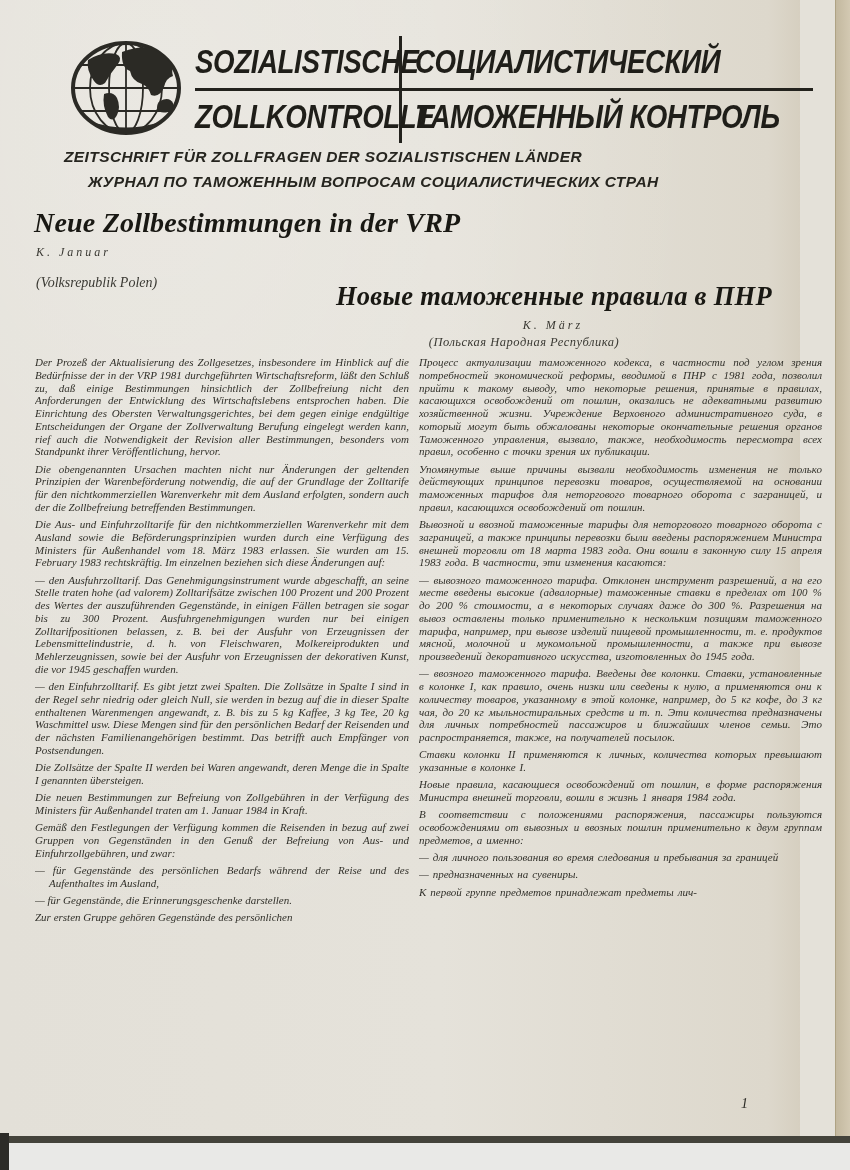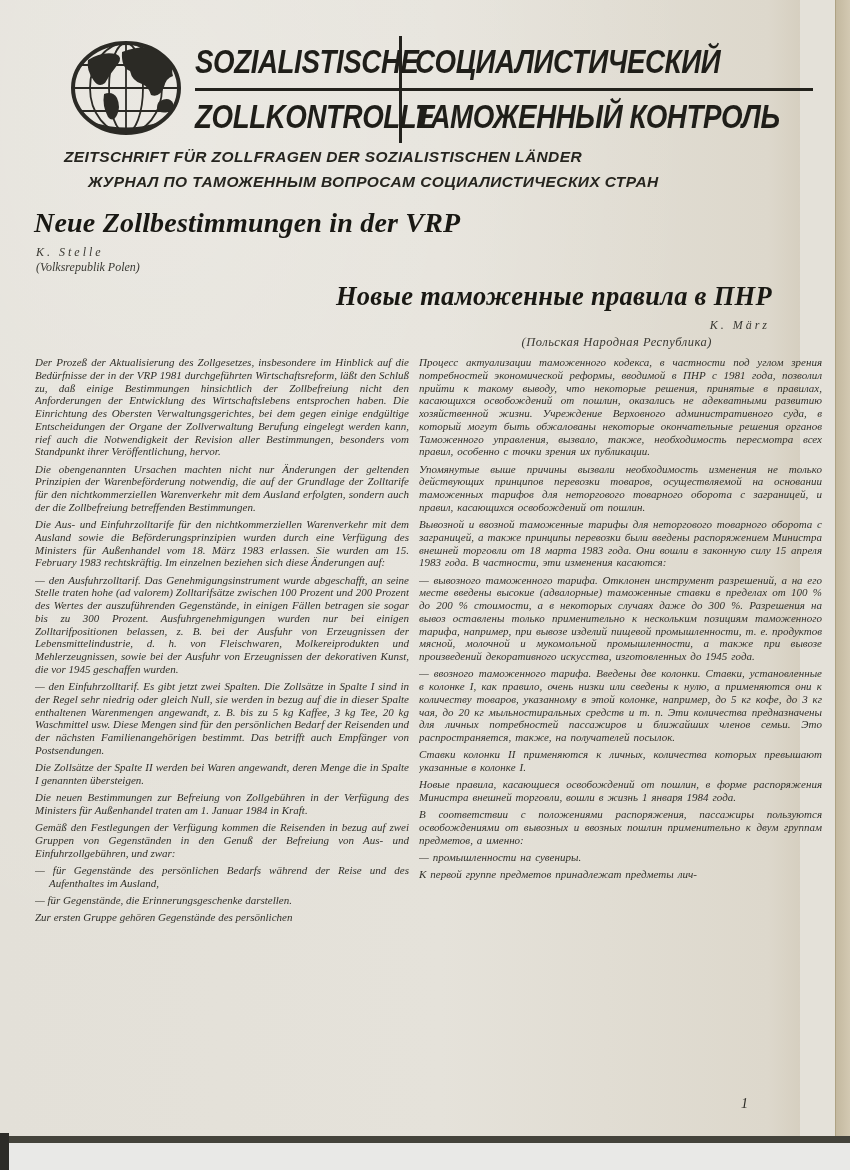--- a/index.html
+++ b/index.html
@@ -50,22 +50,22 @@
   }
   .sub-de{left:64px;top:148px;}
   .sub-ru{left:88px;top:173px;}
 
   
   .h-de{
     position:absolute;left:34px;top:207px;margin:0;
     font-size:28px;font-weight:700;color:#191813;letter-spacing:.2px;white-space:nowrap;
   }
   .auth-de{position:absolute;left:36px;top:245px;font-size:12px;letter-spacing:3px;color:#3a3933;}
-  .affil-de{position:absolute;left:36px;top:260px;font-size:12px;color:#3a3933;}
-  .ru-article{position:absolute;right:28px;top:281px;text-align:right;}
+  .affil-de{position:absolute;left:36px;top:275px;font-size:14px;color:#3a3933;}
+  .ru-article{position:absolute;right:28px;top:281px;text-align:center;}
   .h-ru{margin:0;font-size:26.5px;font-weight:700;color:#191813;white-space:nowrap;letter-spacing:.3px;}
   .auth-ru{margin-top:6px;font-size:12px;letter-spacing:3px;padding-right:2px;color:#3a3933;}
   .affil-ru{margin-top:2px;font-size:12.5px;letter-spacing:.5px;padding-right:60px;color:#3a3933;}
 
   
   .col{position:absolute;top:356px;height:756px;overflow:hidden;}
   .col-left{left:35px;width:374px;}
   .col-right{left:419px;width:403px;}
   .col p{
     margin:0 0 4.5px 0;font-size:11px;line-height:12.75px;
@@ -119,21 +119,21 @@
       </div>
     <div class="tcell ru">
         <span class="sq">ТАМОЖЕННЫЙ КОНТРОЛЬ</span>
       </div>
   </div>
 
   <div class="subline sub-de">ZEITSCHRIFT FÜR ZOLLFRAGEN DER SOZIALISTISCHEN LÄNDER</div>
   <div class="subline sub-ru">ЖУРНАЛ ПО ТАМОЖЕННЫМ ВОПРОСАМ СОЦИАЛИСТИЧЕСКИХ СТРАН</div>
 
   <h1 class="h-de">Neue Zollbestimmungen in der VRP</h1>
-  <div class="auth-de">K. Stelle</div>
+  <div class="auth-de">K. Januar</div>
   <div class="affil-de">(Volksrepublik Polen)</div>
 
   <div class="ru-article">
     <h2 class="h-ru">Новые таможенные правила в ПНР</h2>
     <div class="auth-ru">К. März</div>
     <div class="affil-ru">(Польская Народная Республика)</div>
   </div>
 
   <div class="col col-left" lang="de">
     <p>Der Prozeß der Aktualisierung des Zollgesetzes, insbesondere im Hinblick auf die Bedürfnisse der in der VRP 1981 durchgeführten Wirtschaftsreform, läßt den Schluß zu, daß einige Bestimmungen hinsichtlich der Zollbefreiung nicht den Anforderungen der Entwicklung des Wirtschaftslebens entsprochen haben. Die Einrichtung des Obersten Verwaltungsgerichtes, bei dem gegen einige endgültige Entscheidungen der Organe der Zollverwaltung Berufung eingelegt werden kann, rief auch die Notwendigkeit der Revision aller Bestimmungen, besonders vom Standpunkt ihrer Veröffentlichung, hervor.</p>
@@ -151,21 +151,22 @@
 
   <div class="col col-right" lang="ru">
     <p>Процесс актуализации таможенного кодекса, в частности под углом зрения потребностей экономической реформы, вводимой в ПНР с 1981 года, позволил прийти к такому выводу, что некоторые решения, принятые в правилах, касающихся освобождений от пошлин, оказались не адекватными развитию хозяйственной жизни. Учреждение Верховного административного суда, в который могут быть обжалованы некоторые окончательные решения органов Таможенного управления, вызвало, также, необходимость пересмотра всех правил, особенно с точки зрения их публикации.</p>
     <p>Упомянутые выше причины вызвали необходимость изменения не только действующих принципов перевозки товаров, осуществляемой на основании таможенных тарифов для неторгового товарного оборота с заграницей, и правил, касающихся освобождений от пошлин.</p>
     <p>Вывозной и ввозной таможенные тарифы для неторгового товарного оборота с заграницей, а также принципы перевозки были введены распоряжением Министра внешней торговли от 18 марта 1983 года. Они вошли в законную силу 15 апреля 1983 года. В частности, эти изменения касаются:</p>
     <p>— вывозного таможенного тарифа. Отклонен инструмент разрешений, а на его месте введены высокие (адвалорные) таможенные ставки в пределах от 100 % до 200 % стоимости, а в некоторых случаях даже до 300 %. Разрешения на вывоз оставлены только применительно к нескольким позициям таможенного тарифа, например, при вывозе изделий пищевой промышленности, т. е. продуктов мясной, молочной и мукомольной промышленности, а также при вывозе произведений декоративного искусства, изготовленных до 1945 года.</p>
     <p>— ввозного таможенного тарифа. Введены две колонки. Ставки, установленные в колонке I, как правило, очень низки или сведены к нулю, а применяются они к количеству товаров, указанному в этой колонке, например, до 5 кг кофе, до 3 кг чая, до 20 кг мыльностиральных средств и т. п. Эти количества предназначены для личных потребностей пассажиров и ближайших членов семьи. Это распространяется, также, на получателей посылок.</p>
     <p>Ставки колонки II применяются к личных, количества которых превышают указанные в колонке I.</p>
     <p>Новые правила, касающиеся освобождений от пошлин, в форме распоряжения Министра внешней торговли, вошли в жизнь 1 января 1984 года.</p>
     <p>В соответствии с положениями распоряжения, пассажиры пользуются освобождениями от вывозных и ввозных пошлин применительно к двум группам предметов, а именно:</p>
-    <p>— промышленности на сувениры.</p>
+    <p>— для личного пользования во время следования и пребывания за границей</p>
+    <p>— предназначенных на сувениры.</p>
     <p>К первой группе предметов принадлежат предметы лич-</p>
   </div>
 
   <div class="page-num">1</div>
 </div>
 
 <div class="edge-right"></div>
 <div class="scan-bottom"></div>
 <div class="scan-corner"></div>
 

